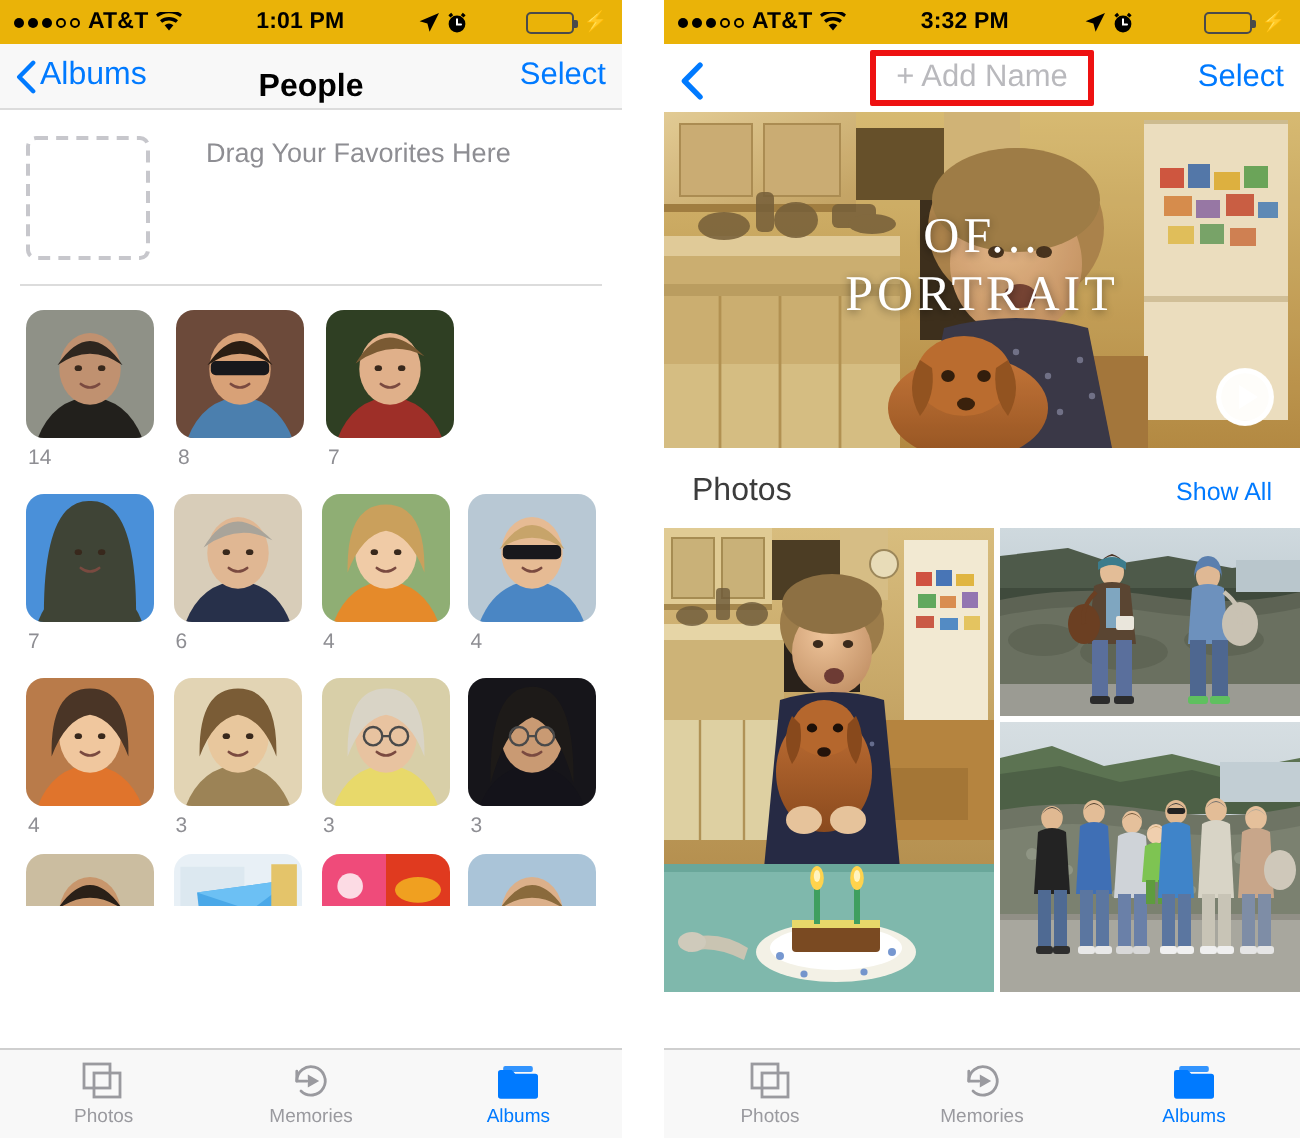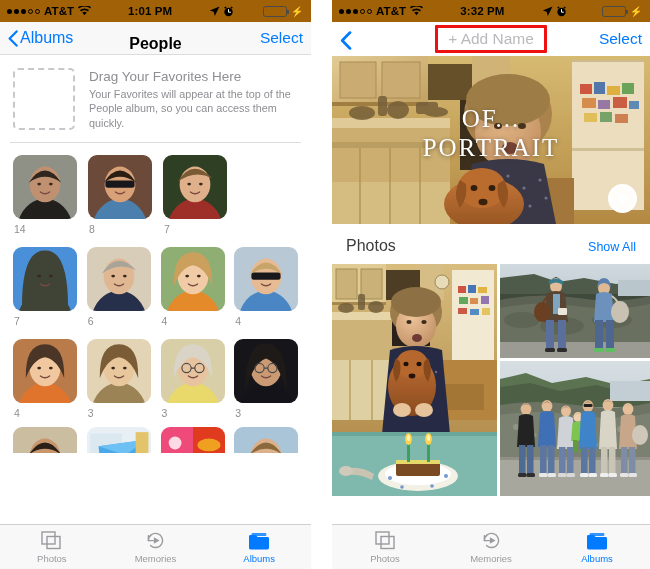--- a/index.html
+++ b/index.html
@@ -13,21 +13,21 @@
 
   .panel { position: relative; height: 569px; background: #ffffff; overflow: hidden; }
   .panel-left  { width: 311px; }
   .gutter      { width: 21px; background: #ffffff; }
   .panel-right { width: 318px; }
 
   
   .statusbar {
     height: 22px; display: flex; align-items: center;
     padding: 0 7px; font-size: 11.5px; font-weight: bold; color: #000;
-    background: #a16207; letter-spacing: .1px;
+    background: #eab308; letter-spacing: .1px;
   }
   .sb-left { display: flex; align-items: center; gap: 4px; flex: 0 0 auto; }
   .dots { display: flex; gap: 2px; align-items: center; }
   .dot { width: 5px; height: 5px; border-radius: 50%; background: #000; }
   .dot.hollow { background: transparent; border: 1px solid #000; width: 5px; height: 5px; }
   .carrier { font-size: 11.5px; font-weight: bold; }
   .wifi { width: 13px; height: 10px; position: relative; display:inline-block; }
   .wifi svg { display:block; }
   .sb-center { flex: 1; text-align: center; font-size: 11.5px; font-weight: bold; }
   .sb-right { display: flex; align-items: center; gap: 3px; flex: 0 0 auto; }
@@ -54,21 +54,21 @@
   
   .navbar-right-panel { background: #fff; border-bottom: none; height: 34px; }
   .addname-wrap { position: absolute; left: 0; right: 0; display: flex; justify-content: center; align-items:flex-start; }
   .addname {
     font-size: 15.5px; color: #b9b9bd; padding: 2px 10px;
     border: 3px solid #ee1111; border-radius: 1px; cursor: pointer;
     background:#fff;
   }
 
   
-  .fav-row { display: flex; padding: 13px 13px 10px 13px; gap: 14px; align-items: flex-start; }
+  .fav-row { display: flex; padding: 13px 13px 10px 13px; gap: 28px; align-items: flex-start; }
   .fav-box { width: 62px; height: 62px; border: 2px dashed #c7c7cc; border-radius: 5px; flex: 0 0 auto; }
   .fav-text { padding-top: 1px; }
   .fav-title { font-size: 13.5px; color: #8e8e93; margin-bottom: 3px; }
   .fav-sub { font-size: 10.8px; color: #8e8e93; line-height: 1.32; max-width: 212px; }
   .hr { height: 1px; background: #dcdcdc; margin: 2px 10px 0 10px; }
 
   
   .people-grid { padding: 8px 8px 0 8px; }
   .people-row { display: flex; gap: 0; margin-bottom: 8px; }
   .person { width: 75px; position: relative; }
@@ -177,21 +177,20 @@
         <span>Albums</span>
       </div>
       <div class="nav-title">People</div>
       <div class="nav-right">Select</div>
     </div>
 
     <div class="fav-row">
       <div class="fav-box"></div>
       <div class="fav-text">
         <div class="fav-title">Drag Your Favorites Here</div>
-        <div class="fav-sub">Your Favorites will appear at the top of the People album, so you can access them quickly.</div>
       </div>
     </div>
     <div class="hr"></div>
 
     <div class="people-grid">
       <div class="people-row" id="prow0">
           <div class="person">
             <div class="thumbwrap">
               <svg width="64" height="64" viewBox="0 0 64 64" preserveAspectRatio="none">
     <rect width="64" height="64" fill="#8f9187"></rect>

